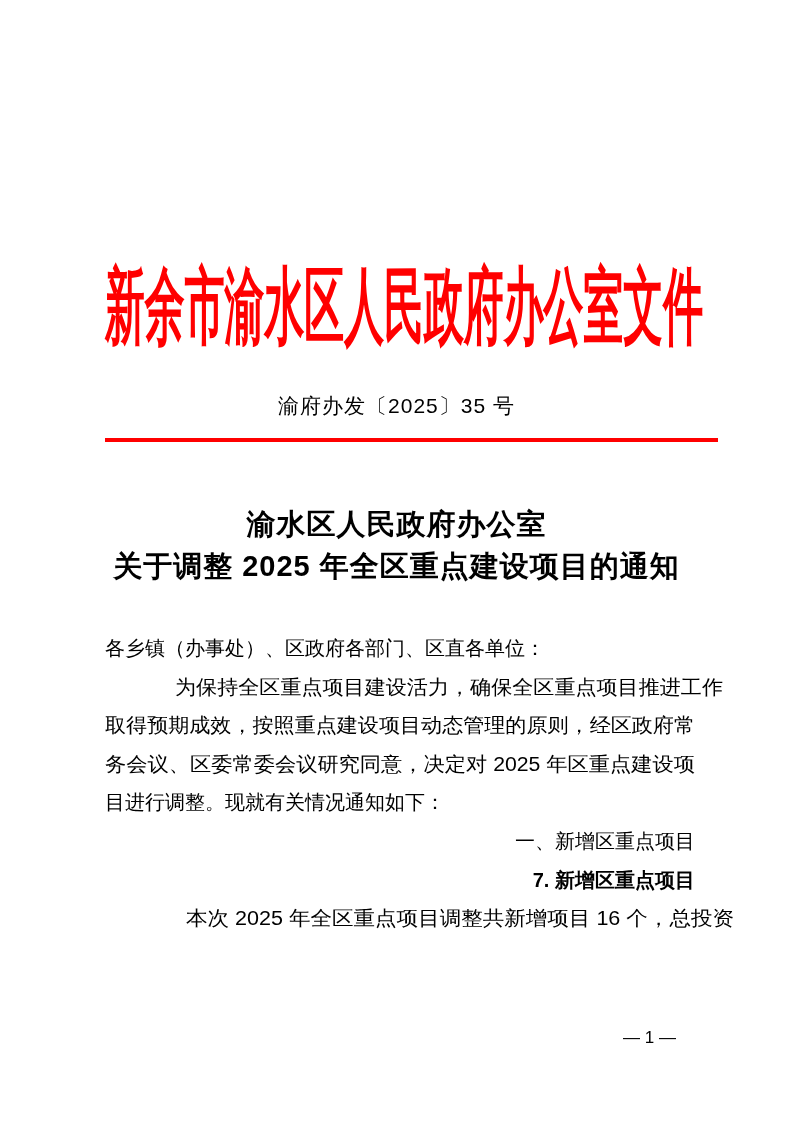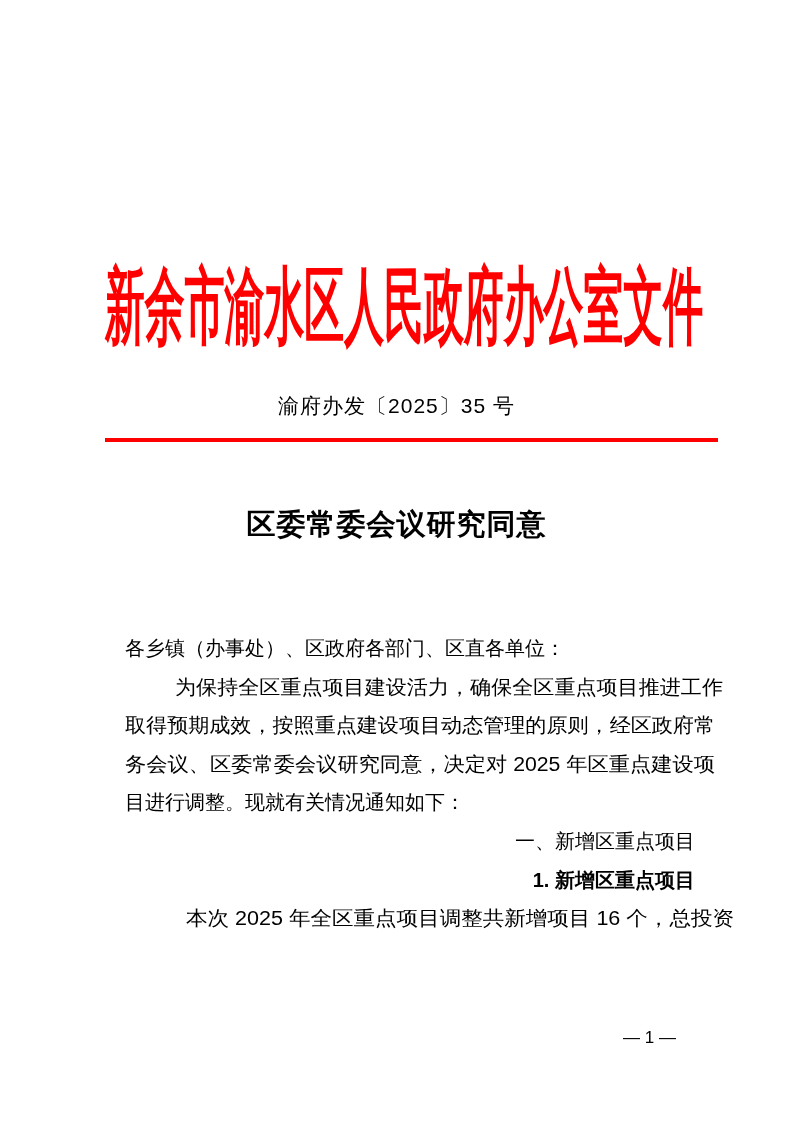--- a/index.html
+++ b/index.html
@@ -73,21 +73,20 @@
     position: absolute;
     left: 105px;
     top: 629px;
     width: 590px;
     font-size: 20px;
     line-height: 38.6px;
   }
   .line {
     height: 38.6px;
     white-space: nowrap;
-    margin-left: 20px;
   }
   .line.indent { padding-left: 42px; text-align: right; }
   .line.bold { font-weight: bold; }
 
   .fit {
     display: inline-block;
     white-space: nowrap;
     transform-origin: left center;
   }
 
@@ -107,21 +106,22 @@
 
   <div class="agency-title">
     <span class="fit" style="transform: scaleX(0.474603);">新余市渝水区人民政府办公室文件</span>
   </div>
 
   <div class="doc-number">渝府办发〔2025〕35 号</div>
 
   <div class="red-rule"></div>
 
   <div class="doc-title">
-    <div>区委常委会议研究同意</div>
+    <div>渝水区人民政府办公室</div>
+    <div>关于调整 2025 年全区重点建设项目的通知</div>
   </div>
 
   <div class="body-text">
     <div class="line">
       <span>各乡镇（办事处）、区政府各部门、区直各单位：</span>
     </div>
     <div class="line indent">
       <span class="fit" style="transform: scaleX(1.05385);">为保持全区重点项目建设活力，确保全区重点项目推进工作</span>
     </div>
     <div class="line">
@@ -130,21 +130,21 @@
     <div class="line">
       <span class="fit" style="transform: scaleX(1.0619);">务会议、区委常委会议研究同意，决定对 2025 年区重点建设项</span>
     </div>
     <div class="line">
       <span>目进行调整。现就有关情况通知如下：</span>
     </div>
     <div class="line indent">
       <span>一、新增区重点项目</span>
     </div>
     <div class="line indent bold">
-      <span>1. 新增区重点项目</span>
+      <span>7. 新增区重点项目</span>
     </div>
     <div class="line indent">
       <span class="fit" style="transform: scaleX(1.07669);">本次 2025 年全区重点项目调整共新增项目 16 个，总投资</span>
     </div>
   </div>
 
   <div class="page-number">— 1 —</div>
 
 </div>
 

